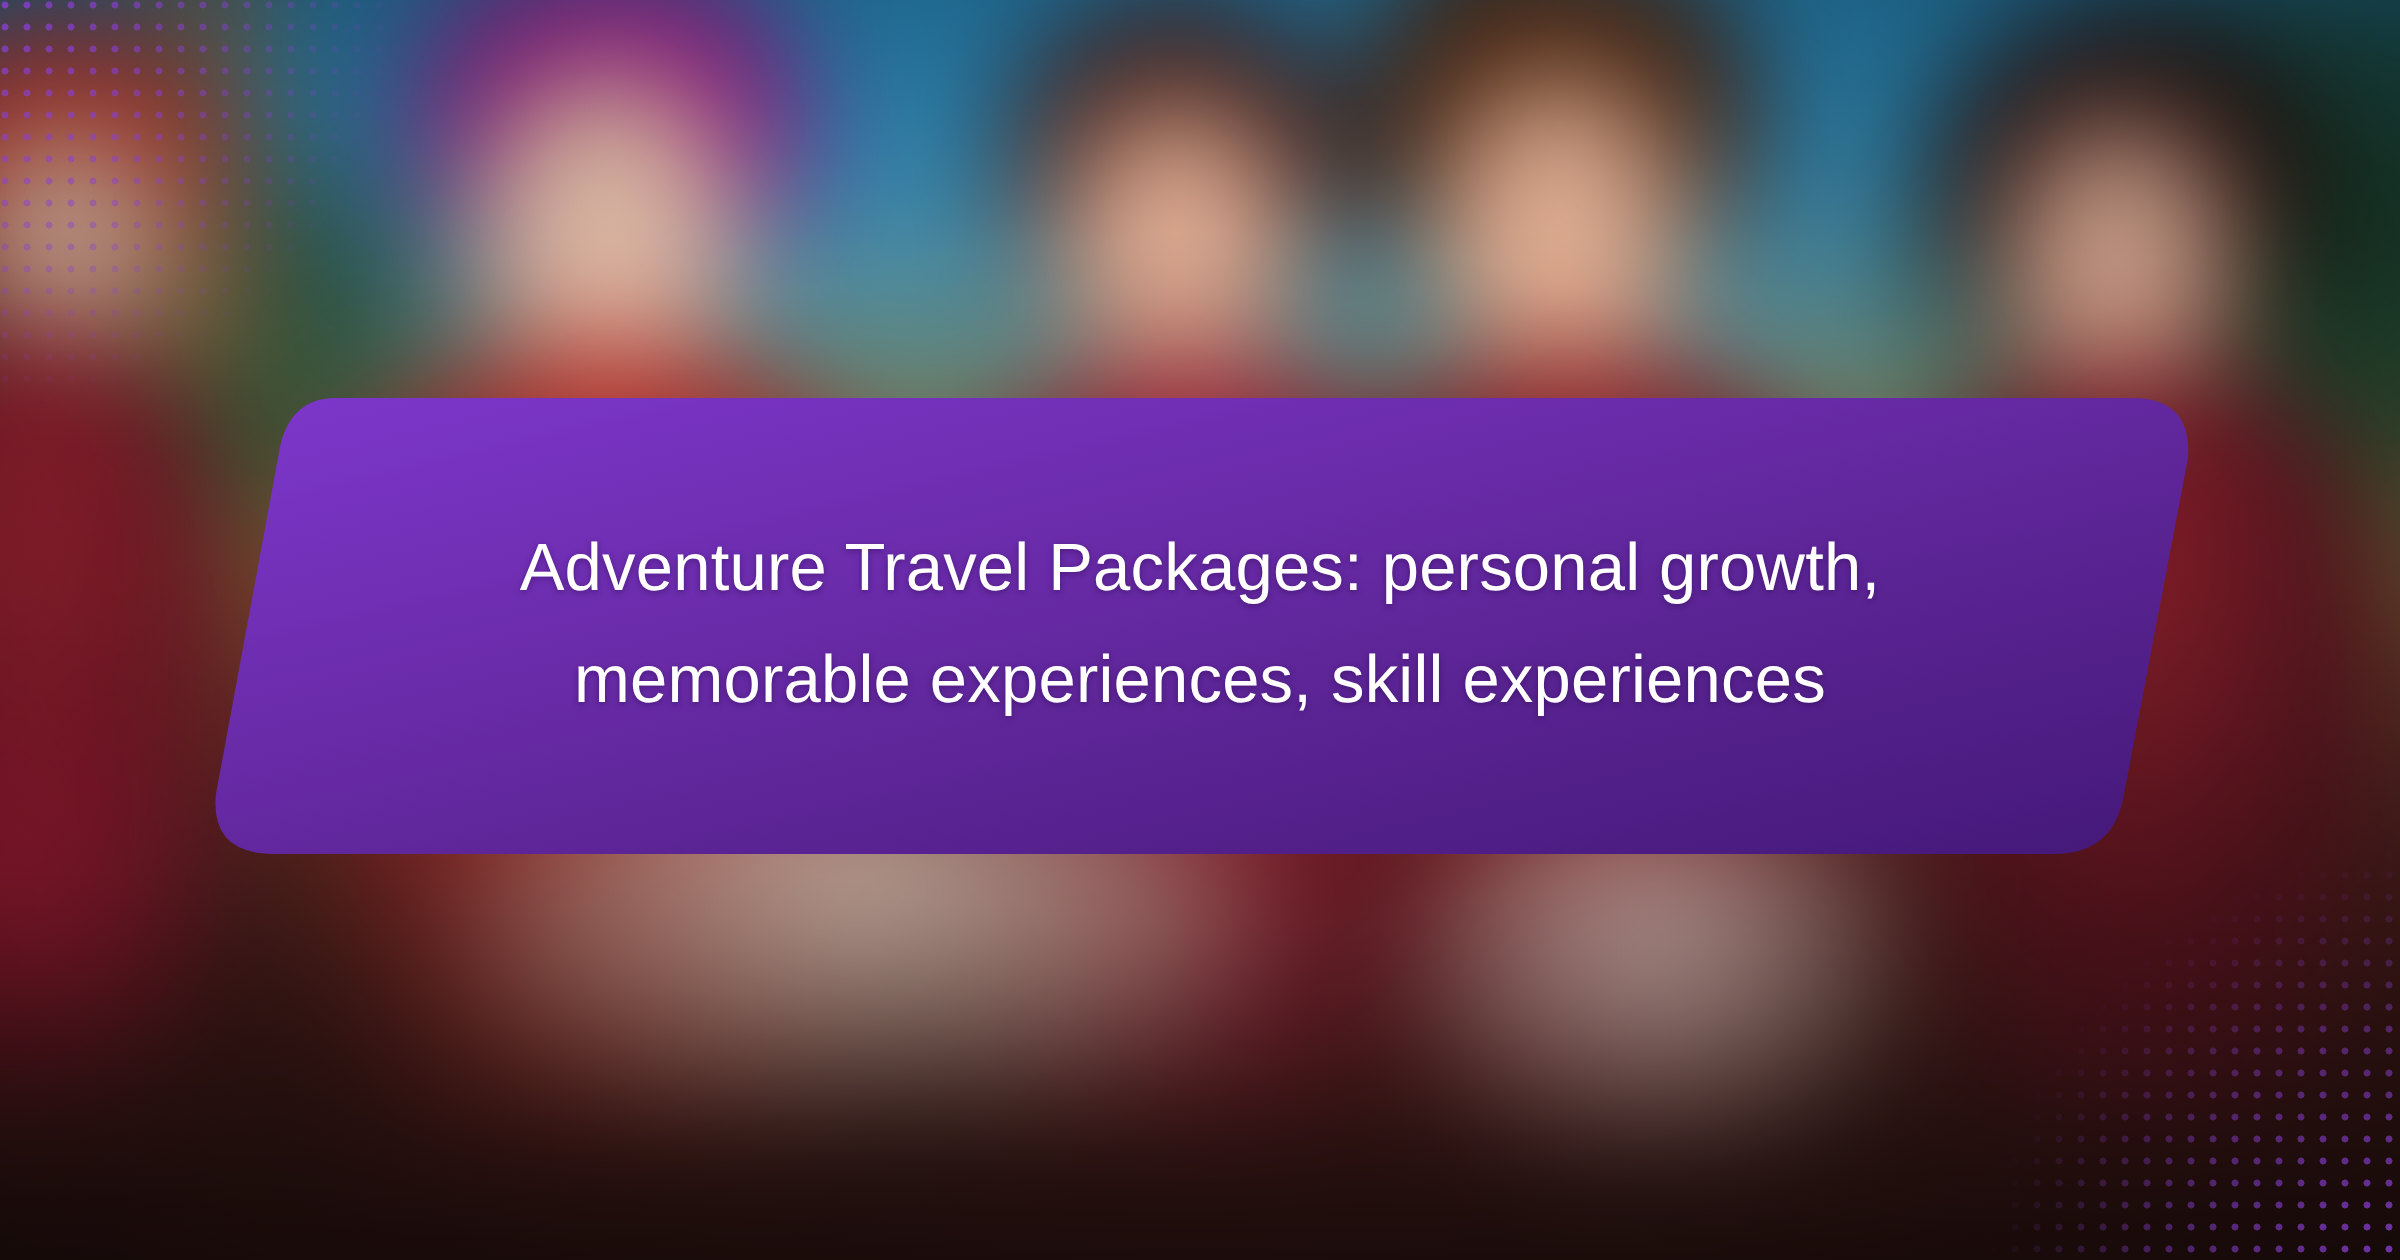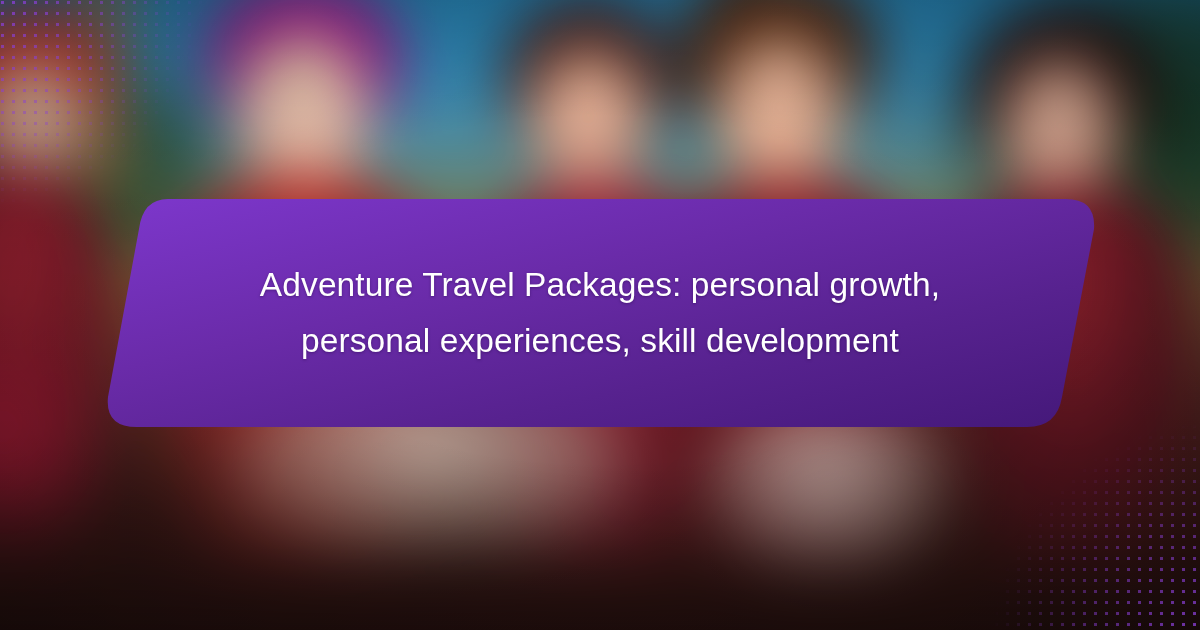--- a/index.html
+++ b/index.html
@@ -244,18 +244,18 @@
                L 1062 198
                Q 1057 228 1027 228
                L 137 228
                Q 105 228 108 198
                L 139 30
                Q 143 0 168 0 Z" fill="url(#cardGrad)"></path>
     </svg>
 
     <div class="title-card-text">
       <div class="title-line">Adventure Travel Packages: personal growth,</div>
-      <div class="title-line">personal experiences, skill development</div>
+      <div class="title-line">memorable experiences, skill experiences</div>
     </div>
 
   </div>
 
 </div>
 
 </body></html>

